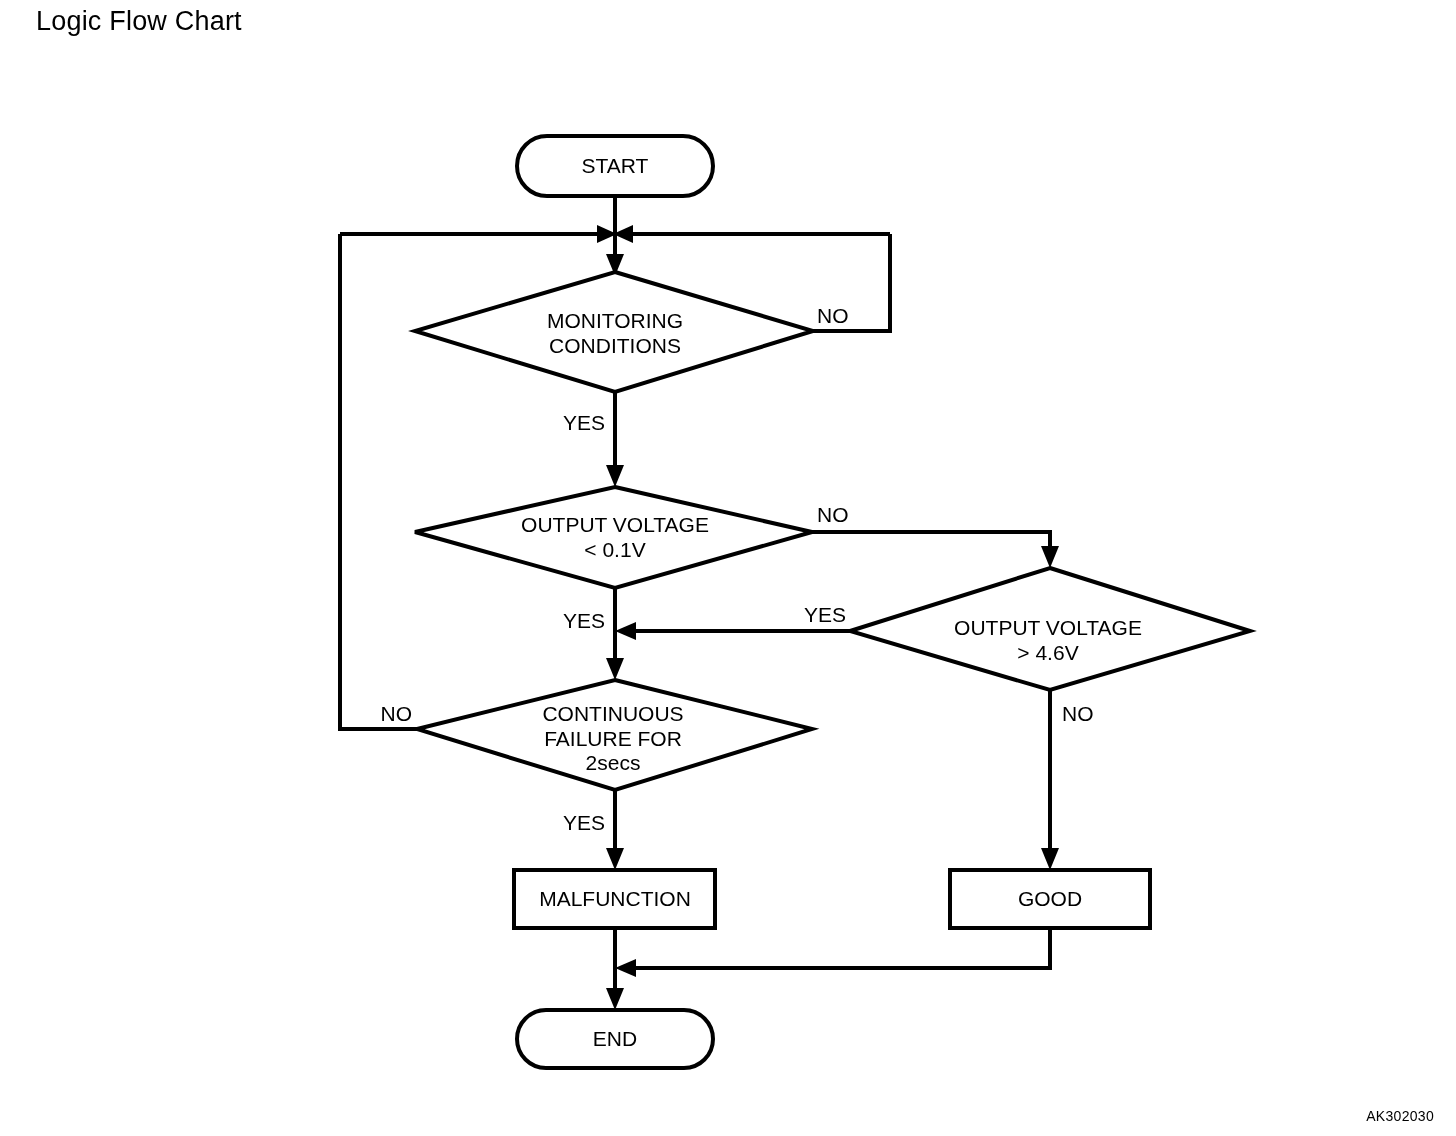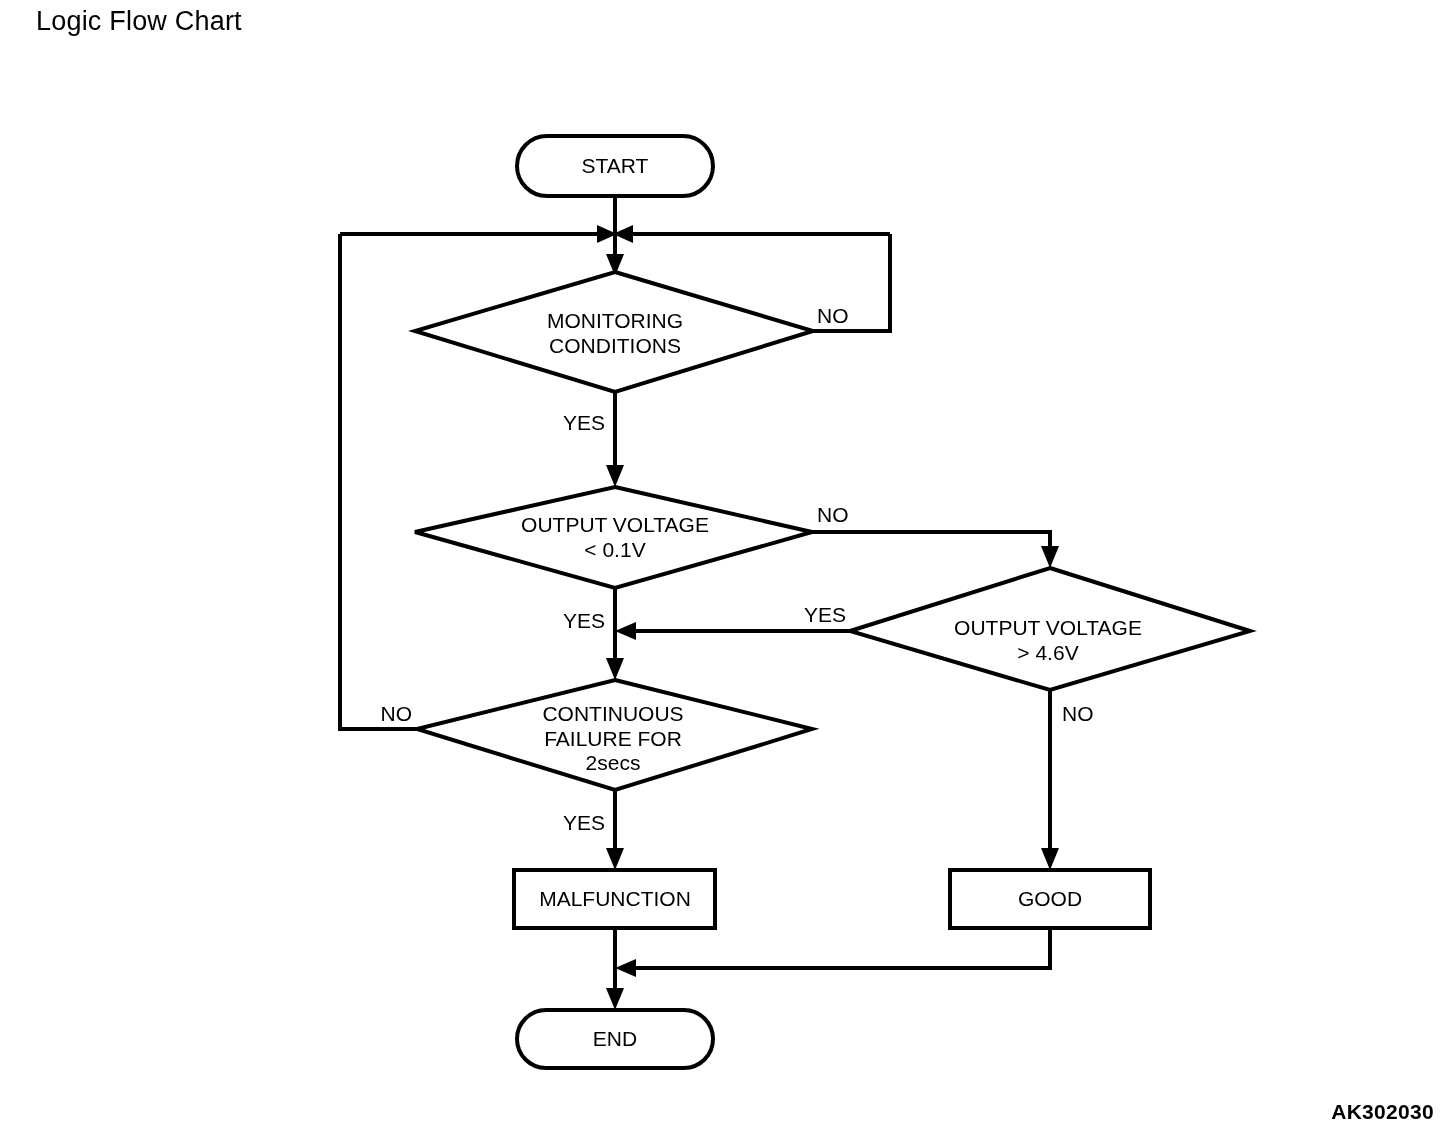--- a/index.html
+++ b/index.html
@@ -27,22 +27,22 @@
     top: 6px;
     font-size: 27px;
     font-weight: normal;
     letter-spacing: 0.2px;
     font-family: "Liberation Sans", sans-serif;
   }
   .figure-code {
     position: absolute;
     right: 22px;
     bottom: 12px;
-    font-size: 21px;
-    font-weight: bold;
+    font-size: 14px;
+    font-weight: normal;
     font-family: "Liberation Sans", sans-serif;
     letter-spacing: 0.3px;
   }
   svg.flow {
     position: absolute;
     left: 0;
     top: 0;
   }
   .shape {
     fill: #ffffff;

